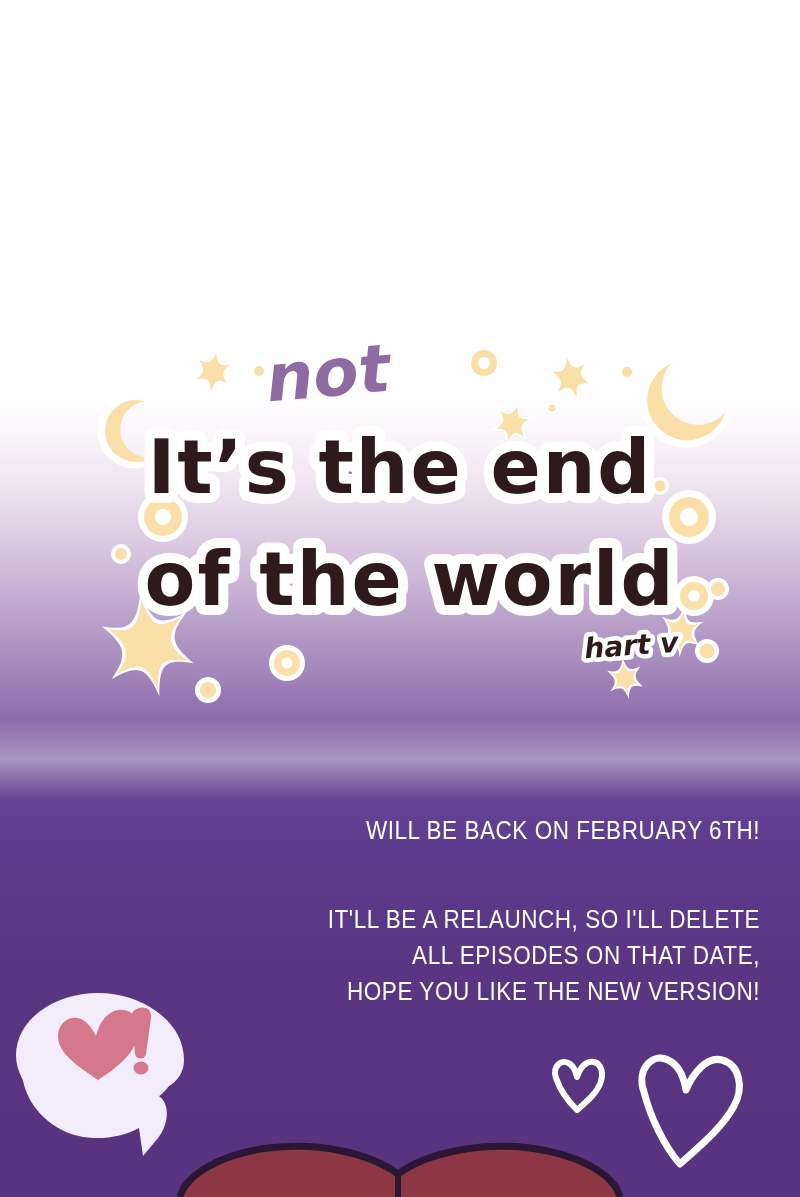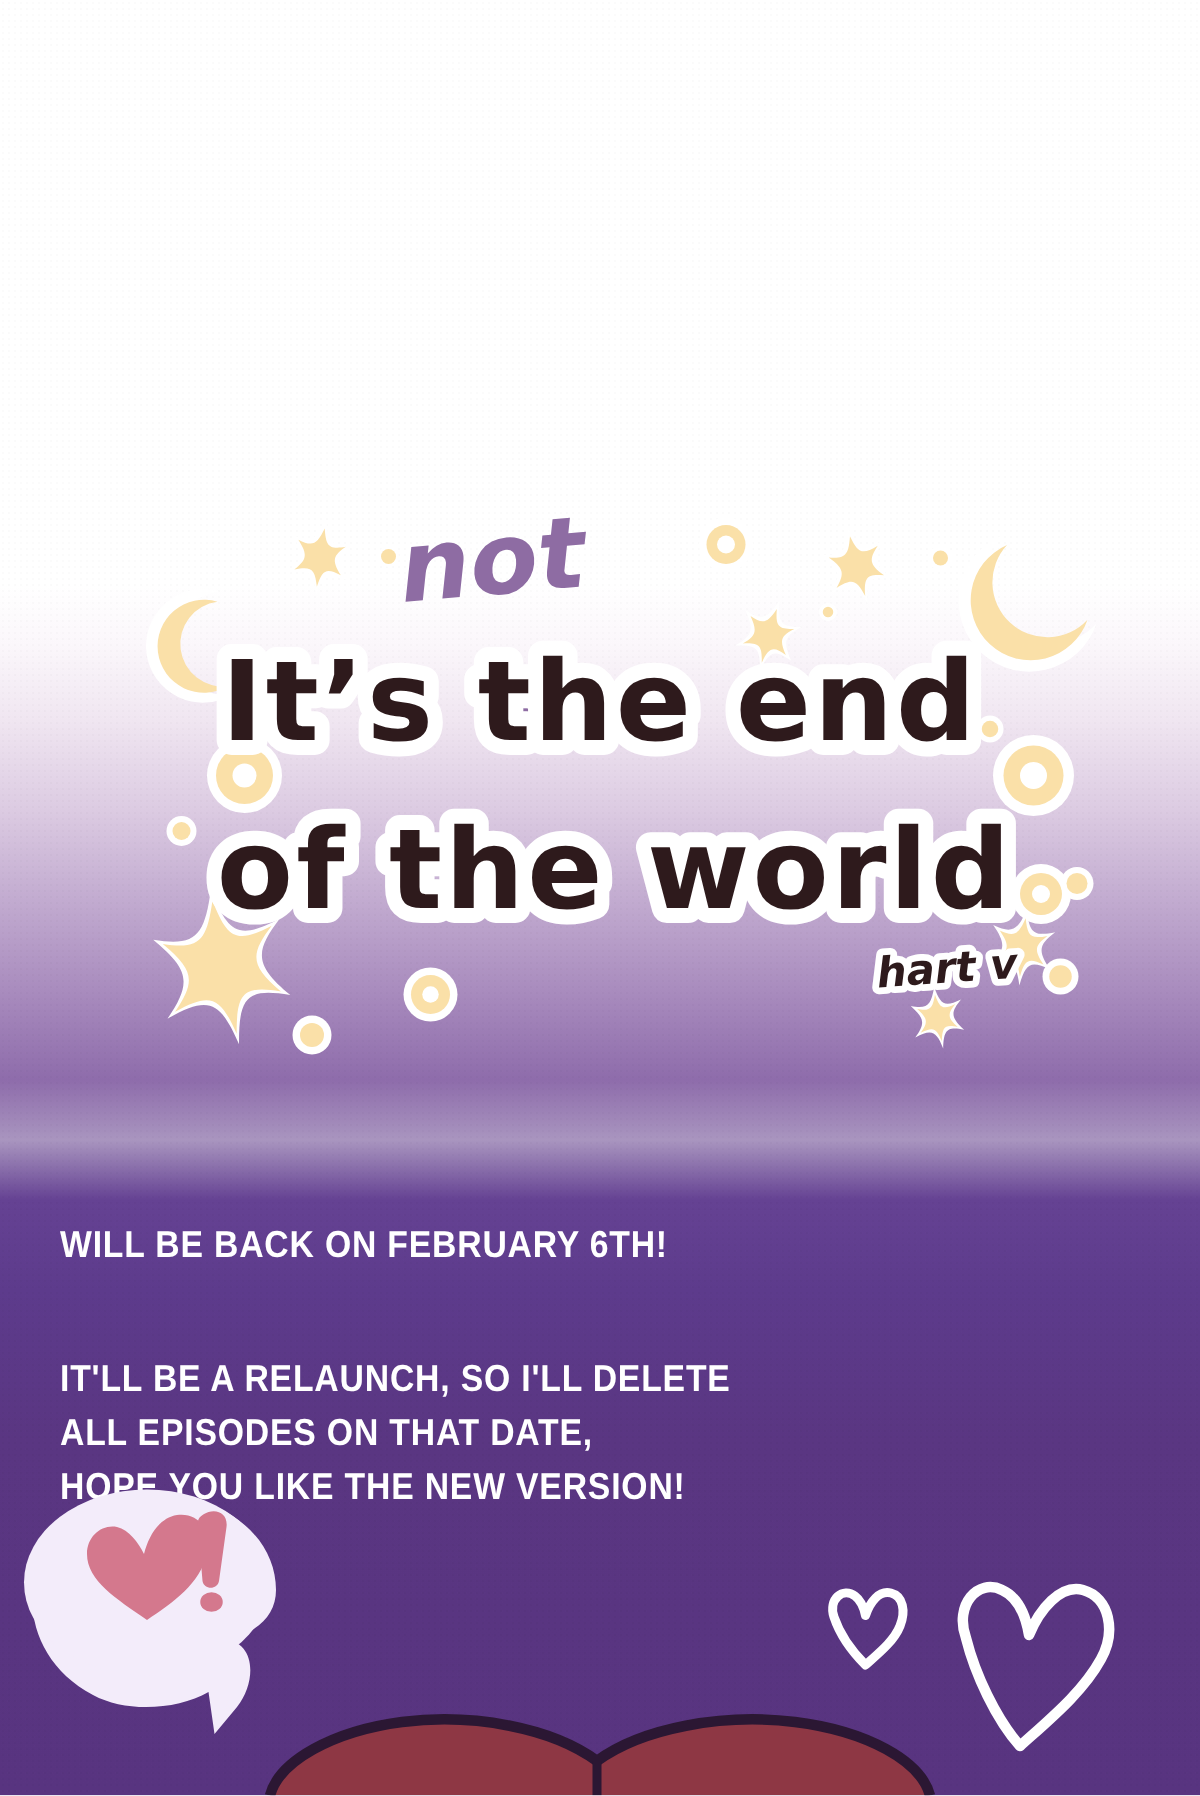--- a/index.html
+++ b/index.html
@@ -71,24 +71,24 @@
     height: 380px;
   }
   .title-svg { position:absolute; left:0; top:0; }
 
   
   .announce {
     position: absolute;
     left: 0;
     top: 818px;
     width: 800px;
-    text-align: left;
+    text-align: right;
     color: #ffffff;
     font-family: "Liberation Sans", sans-serif;
-    font-weight: bold;
+    font-weight: normal;
     letter-spacing: .6px;
     line-height: 1.0;
     text-transform: uppercase;
   }
   .announce .line-return {
     font-size: 25px;
     transform: scaleX(.90);
     display: block;
     margin-bottom: 64px;
   }

